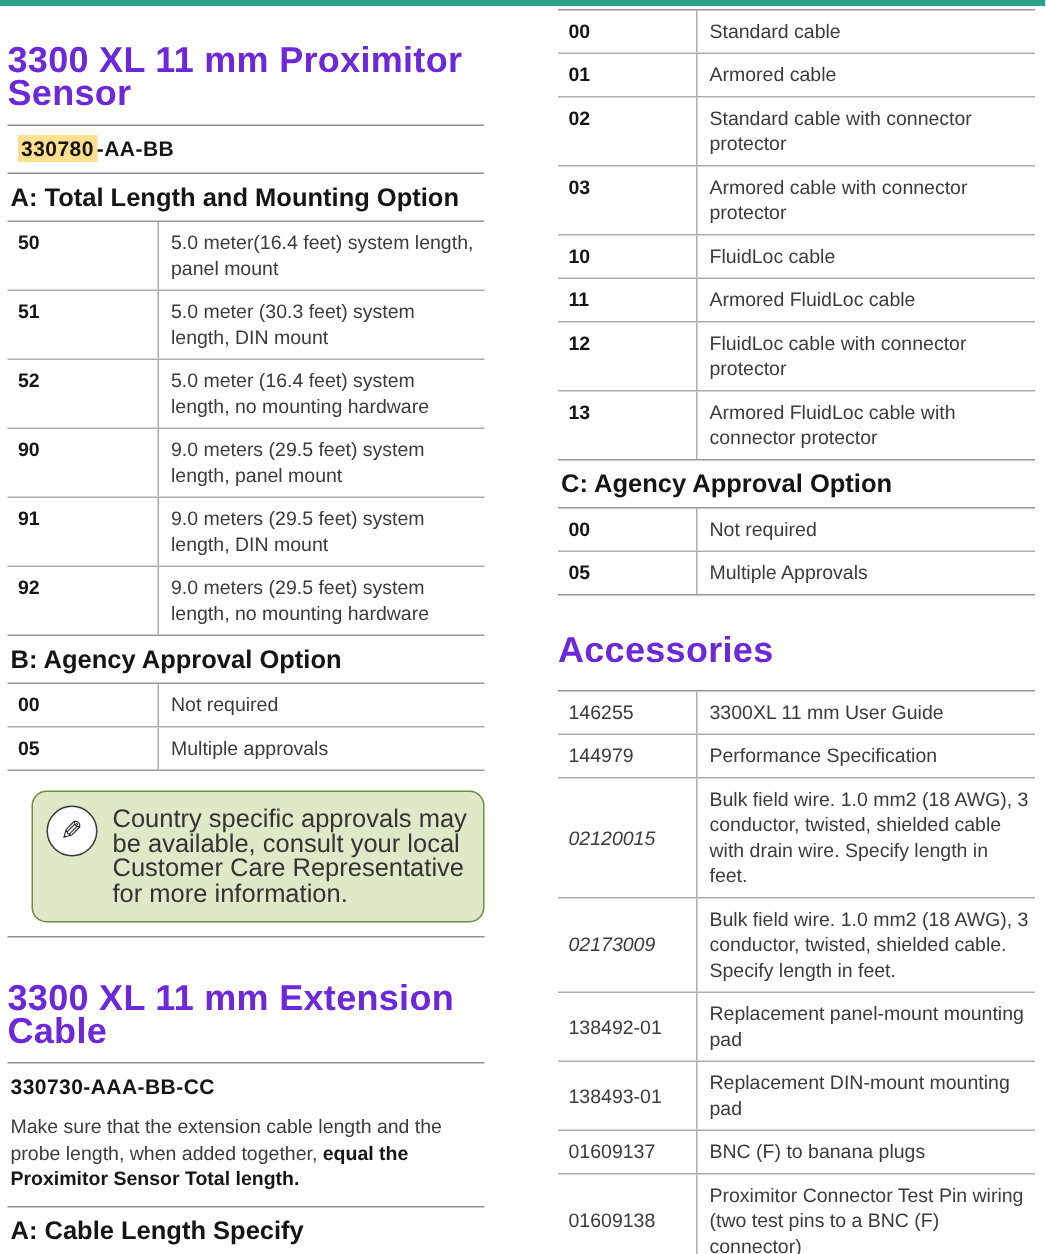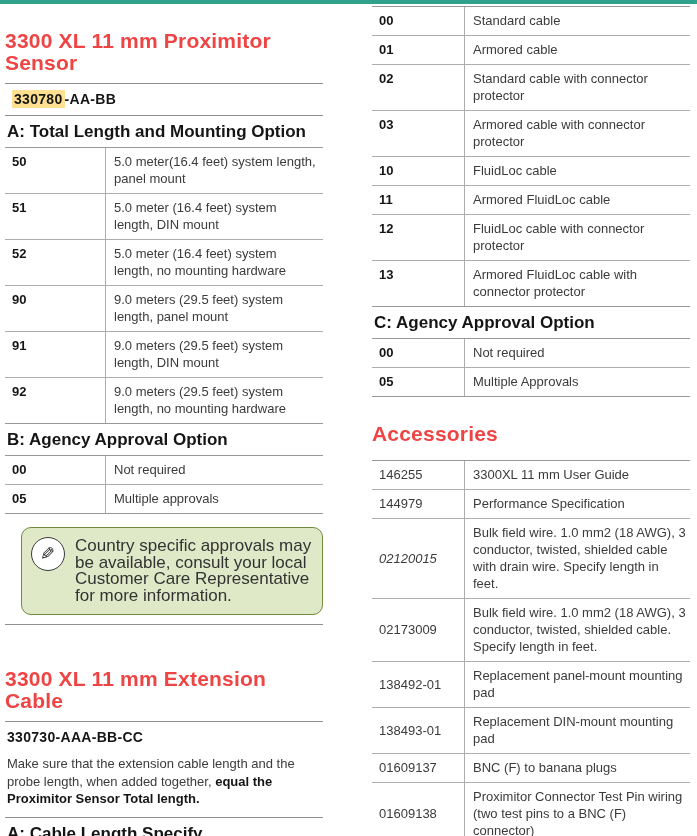--- a/index.html
+++ b/index.html
@@ -2,23 +2,23 @@
 <html><head>
 <meta charset="utf-8">
 <style>
   * { margin:0; padding:0; box-sizing:border-box; }
   body { background:#ffffff; font-family:"Liberation Sans", sans-serif; }
   .page { position:relative; width:697px; height:836px; background:#fff; overflow:hidden; }
   .topbar { position:absolute; top:0; left:0; width:697px; height:4px; background:#2FA28C; }
   .cols { display:flex; padding:4px 7px 0 5px; gap:49px; }
   .col { width:318px; flex:0 0 318px; color:#3b3b3b; }
 
-  h1.teal, h2.teal { color:#ef4444; font-size:21px; font-weight:700; letter-spacing:.2px; line-height:22px; }
+  h1.teal, h2.teal { color:#6d28d9; font-size:24px; font-weight:700; letter-spacing:.2px; line-height:22px; }
   .h-sensor { margin-top:26px; }
-  .h-ext { margin-top:43px; }
+  .h-ext { margin-top:30px; }
   .h-acc { margin-top:26px; }
 
   .rule { border-top:1px solid #8f8f8f; }
   .coderow { padding:7px 2px 8px 7px; font-size:14px; font-weight:700; color:#151515; letter-spacing:.3px; }
   .hl { background:#FFDF90; padding:1px 2px;margin-top:16px; }
 
   .sechead { padding:6px 2px 5px 2px; font-size:17px; font-weight:700; color:#151515; border-top:1px solid #8f8f8f; }
   .sechead.noline { border-top:none; }
 
   .tbl { border-top:1px solid #989898; border-bottom:1px solid #989898; }
@@ -62,21 +62,21 @@
 
       <div class="sechead">A: Total Length and Mounting Option</div>
 
       <div class="tbl">
         <div class="row">
           <div class="c1">50</div>
           <div class="c2">5.0 meter(16.4 feet) system length, panel mount</div>
         </div>
         <div class="row">
           <div class="c1">51</div>
-          <div class="c2">5.0 meter (16.4 feet) system length, DIN mount</div>
+          <div class="c2">5.0 meter (30.3 feet) system length, DIN mount</div>
         </div>
         <div class="row">
           <div class="c1">52</div>
           <div class="c2">5.0 meter (16.4 feet) system length, no mounting hardware</div>
         </div>
         <div class="row">
           <div class="c1">90</div>
           <div class="c2">9.0 meters (29.5 feet) system length, panel mount</div>
         </div>
         <div class="row">
@@ -196,21 +196,21 @@
         </div>
         <div class="row">
           <div class="c1">144979</div>
           <div class="c2">Performance Specification</div>
         </div>
         <div class="row">
           <div class="c1" style="align-self:center;font-style:italic;">02120015</div>
           <div class="c2">Bulk field wire. 1.0 mm2 (18 AWG), 3 conductor, twisted, shielded cable with drain wire. Specify length in feet.</div>
         </div>
         <div class="row">
-          <div class="c1" style="align-self:center;">02173009</div>
+          <div class="c1" style="align-self:center;font-style:italic;">02173009</div>
           <div class="c2">Bulk field wire. 1.0 mm2 (18 AWG), 3 conductor, twisted, shielded cable. Specify length in feet.</div>
         </div>
         <div class="row">
           <div class="c1" style="align-self:center;">138492-01</div>
           <div class="c2">Replacement panel-mount mounting pad</div>
         </div>
         <div class="row">
           <div class="c1" style="align-self:center;">138493-01</div>
           <div class="c2">Replacement DIN-mount mounting pad</div>
         </div>

